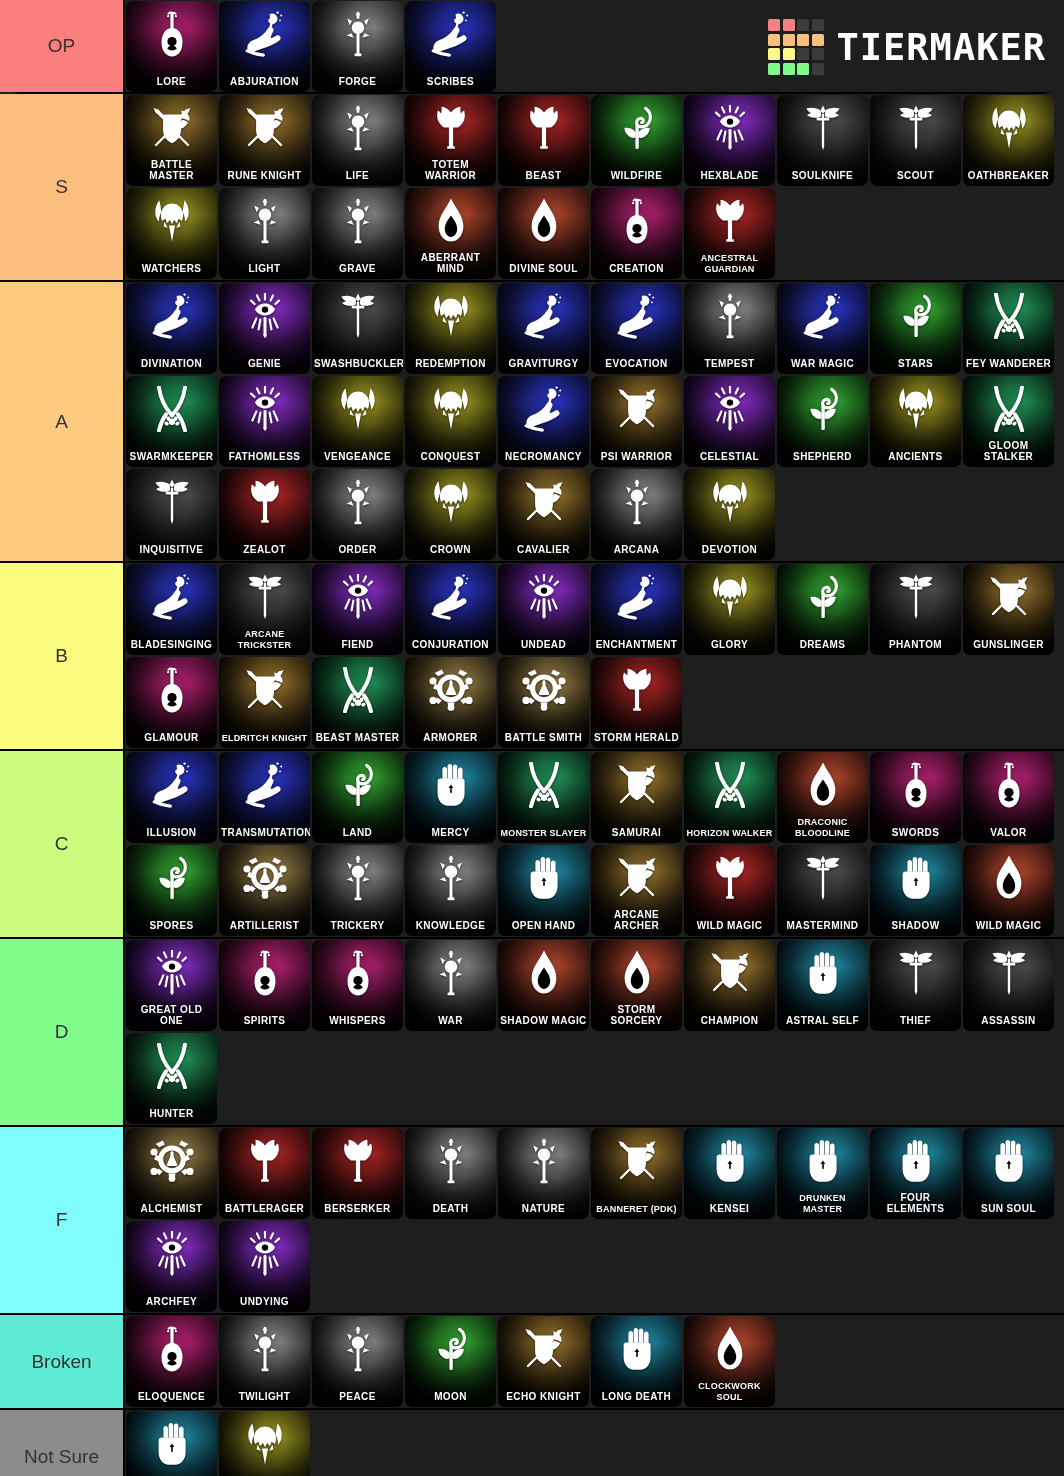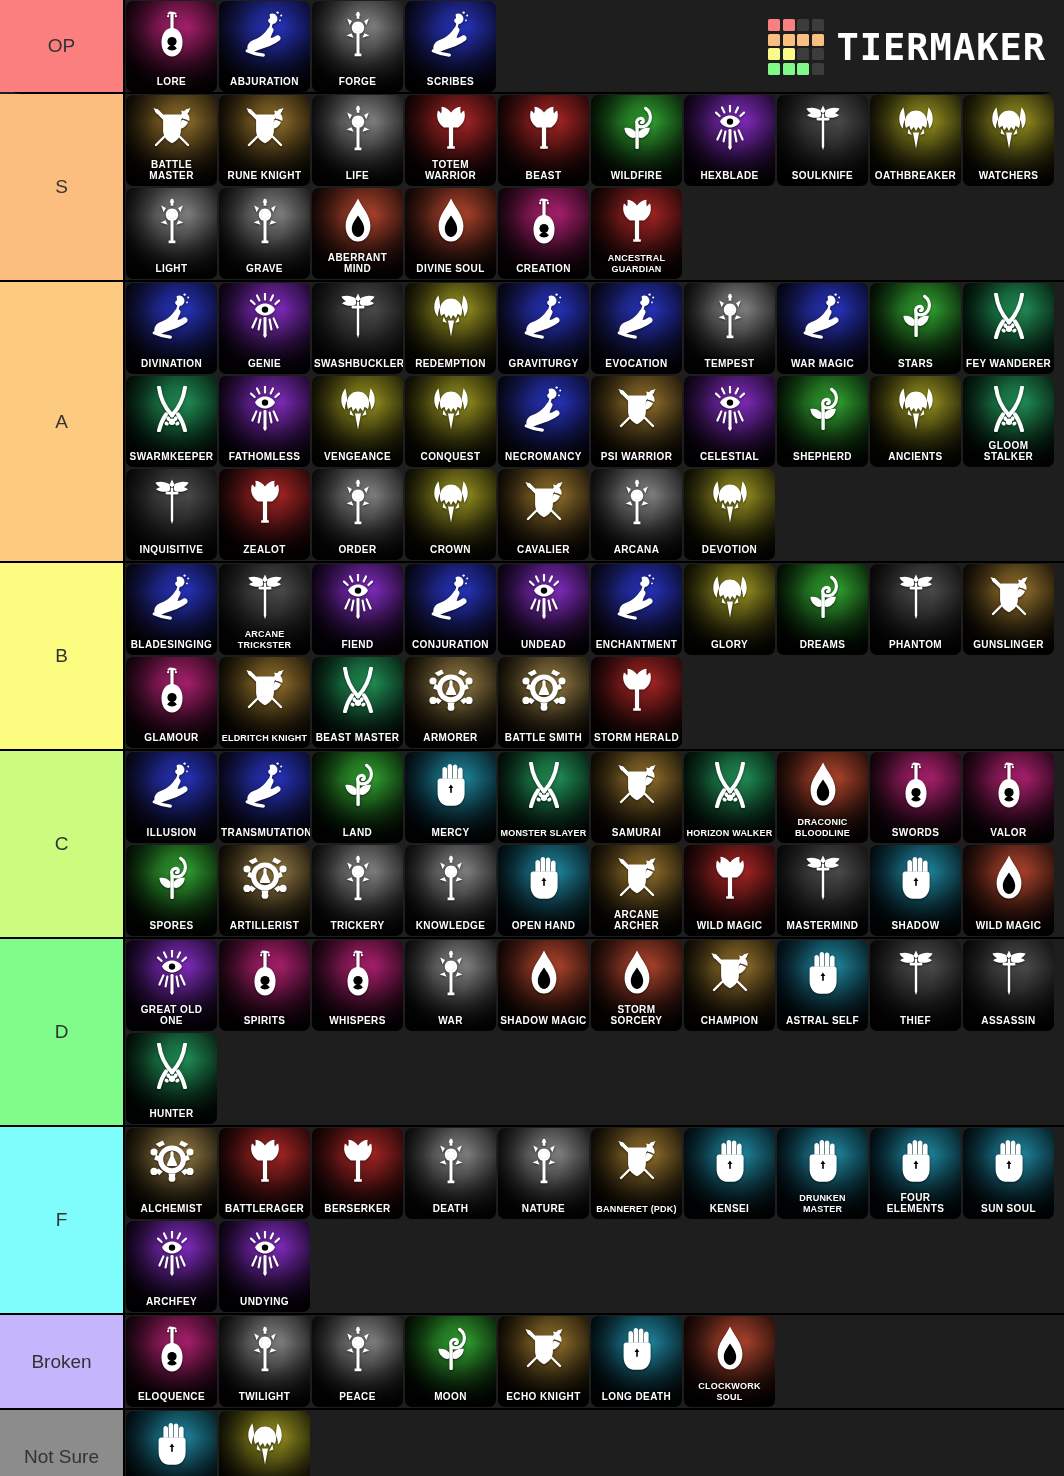--- a/index.html
+++ b/index.html
@@ -402,20 +402,36 @@
       <path d="M18.8 8.8h2.4v32.4l-1.2 4-1.2-4z"></path>
       <path d="M17.6 5.2C13.4 2.6 8.2 2 3.4 3.6c1 2 2.6 3.6 4.6 4.6-1.4.4-2.8 1.1-4 2 3.6 2.4 8 3.2 12.2 2.2.9-.2 1.6-.9 1.8-1.8.3-1.6-.3-3.4-.4-5.4z"></path>
       <path d="M22.4 5.2C26.6 2.6 31.8 2 36.6 3.6c-1 2-2.6 3.6-4.6 4.6 1.4.4 2.8 1.1 4 2-3.6 2.4-8 3.2-12.2 2.2-.9-.2-1.6-.9-1.8-1.8-.3-1.6.3-3.4.4-5.4z"></path>
       <rect x="13.6" y="12.8" width="12.8" height="2.6" rx="1.2"></rect>
     </g>
             </svg>
           </div>
           <div class="cap">Soulknife</div>
         </div>
         <div class="card">
+          <div class="bg" style="background: radial-gradient(at 70% 26%, rgb(74, 74, 74) 0%, rgba(74, 74, 74, 0.8) 26%, rgb(12, 12, 12) 78%), radial-gradient(at 22% 66%, rgba(74, 74, 74, 0.667) 0%, rgba(0, 0, 0, 0) 58%), rgb(12, 12, 12);"></div>
+          <div class="vig"></div>
+          <div class="glyph">
+            <svg width="40" height="46" viewBox="0 0 40 46">
+              <g fill="#ffffff">
+      <path d="M20 0.6l2.6 5.4-2.6 2.6-2.6-2.6z"></path>
+      <path d="M18.8 8.8h2.4v32.4l-1.2 4-1.2-4z"></path>
+      <path d="M17.6 5.2C13.4 2.6 8.2 2 3.4 3.6c1 2 2.6 3.6 4.6 4.6-1.4.4-2.8 1.1-4 2 3.6 2.4 8 3.2 12.2 2.2.9-.2 1.6-.9 1.8-1.8.3-1.6-.3-3.4-.4-5.4z"></path>
+      <path d="M22.4 5.2C26.6 2.6 31.8 2 36.6 3.6c-1 2-2.6 3.6-4.6 4.6 1.4.4 2.8 1.1 4 2-3.6 2.4-8 3.2-12.2 2.2-.9-.2-1.6-.9-1.8-1.8-.3-1.6.3-3.4.4-5.4z"></path>
+      <rect x="13.6" y="12.8" width="12.8" height="2.6" rx="1.2"></rect>
+    </g>
+            </svg>
+          </div>
+          <div class="cap">Scout</div>
+        </div>
+        <div class="card">
           <div class="bg" style="background: radial-gradient(at 70% 26%, rgb(143, 138, 31) 0%, rgba(143, 138, 31, 0.8) 26%, rgb(19, 18, 4) 78%), radial-gradient(at 22% 66%, rgba(143, 138, 31, 0.667) 0%, rgba(0, 0, 0, 0) 58%), rgb(19, 18, 4);"></div>
           <div class="vig"></div>
           <div class="glyph">
             <svg width="40" height="44" viewBox="0 0 40 44">
               <g fill="#ffffff">
       <path d="M7.4 1.2C4 5.6 2.6 11 3.6 16.2c.5 2.5 1.6 4.7 3.2 6.5.2-3.6 1-6.7 2.5-9.6-.5-4.2-.9-8-1.9-11.9z"></path>
       <path d="M32.6 1.2C36 5.6 37.4 11 36.4 16.2c-.5 2.5-1.6 4.7-3.2 6.5-.2-3.6-1-6.7-2.5-9.6.5-4.2.9-8 1.9-11.9z"></path>
       <path d="M20 4.6c4.6 0 8.6 2.8 10.2 7 1.3 3.4 1.2 7.2-.3 10.5l-3.3-2.4-1.6 4.6-2.9-3.3-2.1 4.2-2.1-4.2-2.9 3.3-1.6-4.6-3.3 2.4c-1.5-3.3-1.6-7.1-.3-10.5C11.4 7.4 15.4 4.6 20 4.6z"></path>
       <path d="M17 26.4h6l-3 16.4z"></path>
       <path d="M12.6 22.8l3.2 6.2-4.2-1.4z"></path>
@@ -2345,21 +2361,21 @@
       <path d="M19 45.6l-1.8-4h3.6z"></path>
     </g>
             </svg>
           </div>
           <div class="cap">Undying</div>
         </div>
       </div>
   </div>
 
   <div class="tier-row">
-    <div class="tier-label" style="background: #c4b5fd;">Broken</div>
+    <div class="tier-label" style="background: #5eead4;">Broken</div>
     <div class="tier-items">
         <div class="card">
           <div class="bg" style="background: radial-gradient(at 70% 26%, rgb(163, 31, 105) 0%, rgba(163, 31, 105, 0.8) 26%, rgb(27, 5, 16) 78%), radial-gradient(at 22% 66%, rgba(163, 31, 105, 0.667) 0%, rgba(0, 0, 0, 0) 58%), rgb(27, 5, 16);"></div>
           <div class="vig"></div>
           <div class="glyph">
             <svg width="26" height="46" viewBox="0 0 26 46">
               <g fill="#ffffff">
       <rect x="11.4" y="1" width="3.2" height="18" rx="1"></rect>
       <path d="M9.8 1.6c0-.7.6-1.2 1.3-1.1l4 .6c.6.1 1 .6 1 1.2 0 .6-.6 1-1.2.9l-4-.5c-.6-.1-1.1-.5-1.1-1.1z"></path>
       <circle cx="9.6" cy="2.6" r="1.1"></circle>

